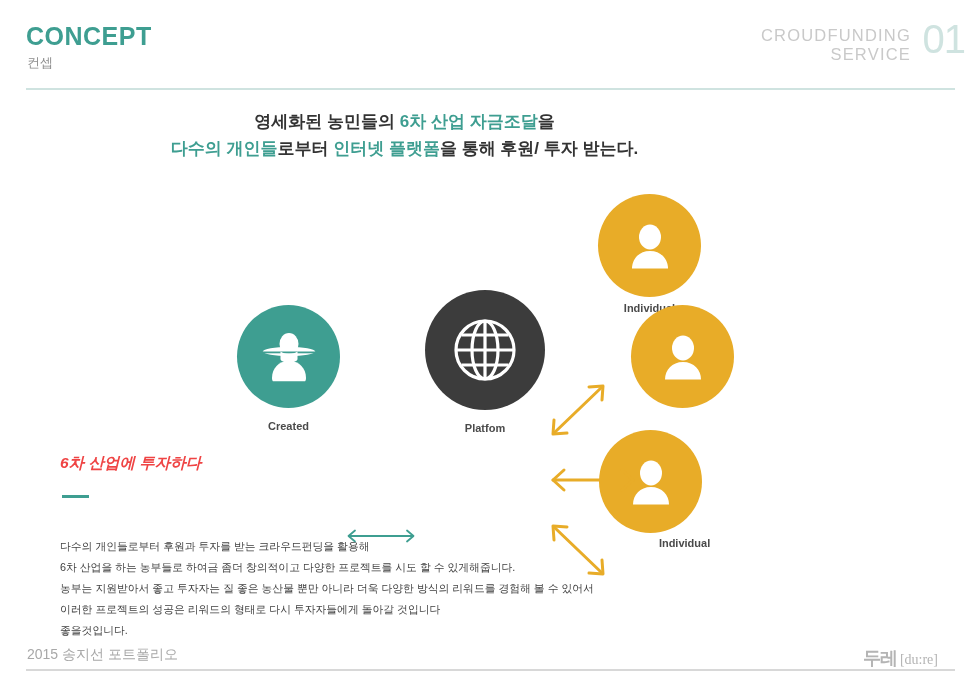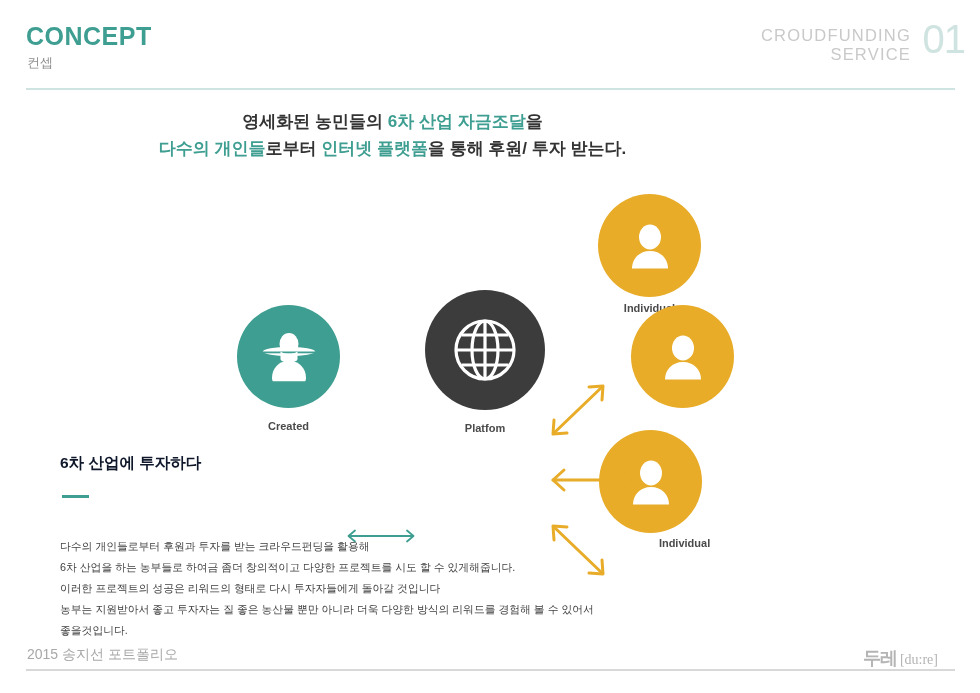--- a/index.html
+++ b/index.html
@@ -68,20 +68,21 @@
   
   #headline {
     position: absolute;
     left: 0; top: 108px;
     width: 785px;
     text-align: center;
     font-size: 17px;
     font-weight: bold;
     line-height: 27px;
     color: #333333;
+    padding-left: 12px;
   }
   #headline .hl { color: #3e9e91; }
   #headline .ln { display: block; }
 
   
   #diagram {
     position: absolute;
     left: 0; top: 180px;
     width: 980px; height: 390px;
   }
@@ -129,23 +130,24 @@
 
   .arrow-svg { position: absolute; overflow: visible; }
   #arrow-created { left: 345px; top: 348px; }
   #arrows-fan { left: 540px; top: 185px; }
 
   
   #body-section { position: absolute; left: 60px; top: 455px; width: 700px; }
   #body-heading {
     font-size: 15.5px;
     font-weight: bold;
-    color: #0f172a;
+    color: #ef4444;
     margin: 0;
     line-height: 1;
+    font-style: italic;
   }
   #body-accent {
     width: 27px; height: 3px;
     background: #3e9e91;
     margin: 24px 0 0 2px;
   }
   #body-paragraph {
     margin: 38px 0 0 0;
     font-size: 10.8px;
     line-height: 21px;
@@ -294,22 +296,22 @@
     </g>
   </svg>
 </div>
 
 <div id="body-section">
   <h2 id="body-heading">6차 산업에 투자하다</h2>
   <div id="body-accent"></div>
   <p id="body-paragraph">
     <span class="pl">다수의 개인들로부터 후원과 투자를 받는 크라우드펀딩을 활용해</span>
     <span class="pl">6차 산업을 하는 농부들로 하여금 좀더 창의적이고 다양한 프로젝트를 시도 할 수 있게해줍니다.</span>
+    <span class="pl">농부는 지원받아서 좋고 투자자는 질 좋은 농산물 뿐만 아니라 더욱 다양한 방식의 리워드를 경험해 볼 수 있어서</span>
     <span class="pl">이러한 프로젝트의 성공은 리워드의 형태로 다시 투자자들에게 돌아갈 것입니다</span>
-    <span class="pl">농부는 지원받아서 좋고 투자자는 질 좋은 농산물 뿐만 아니라 더욱 다양한 방식의 리워드를 경험해 볼 수 있어서</span>
     <span class="pl">좋을것입니다.</span>
   </p>
 </div>
 
 <div id="slide-footer">
   <div id="footer-credit">2015 송지선 포트폴리오</div>
   <div id="footer-logo">
     <span class="logo-mark">두레</span><span class="logo-romaji">[du:re]</span>
   </div>
   <div id="footer-rule"></div>

